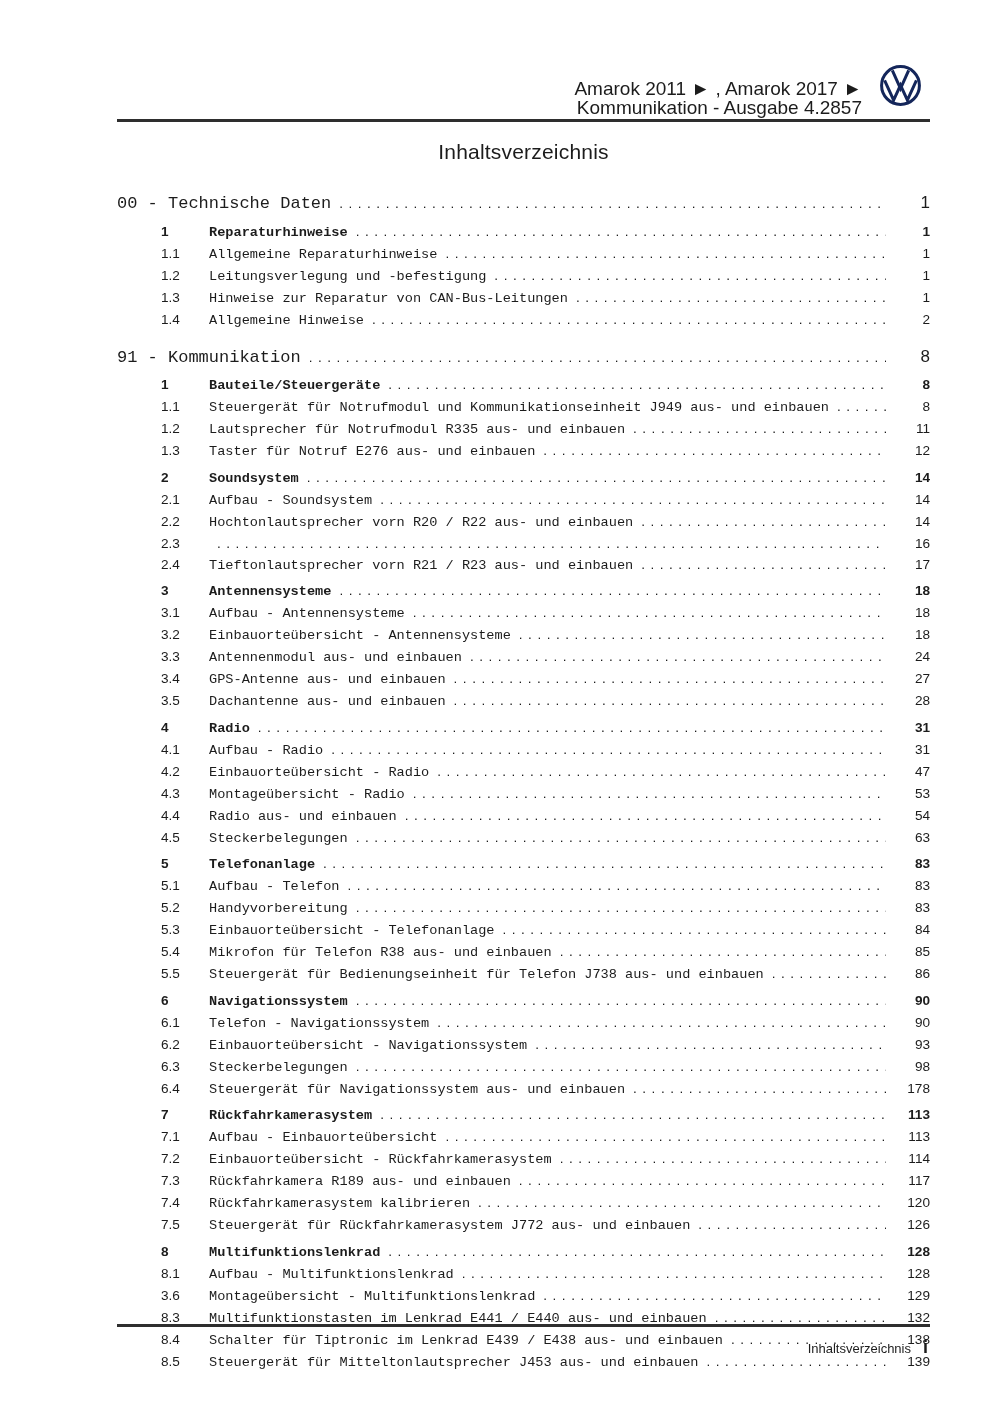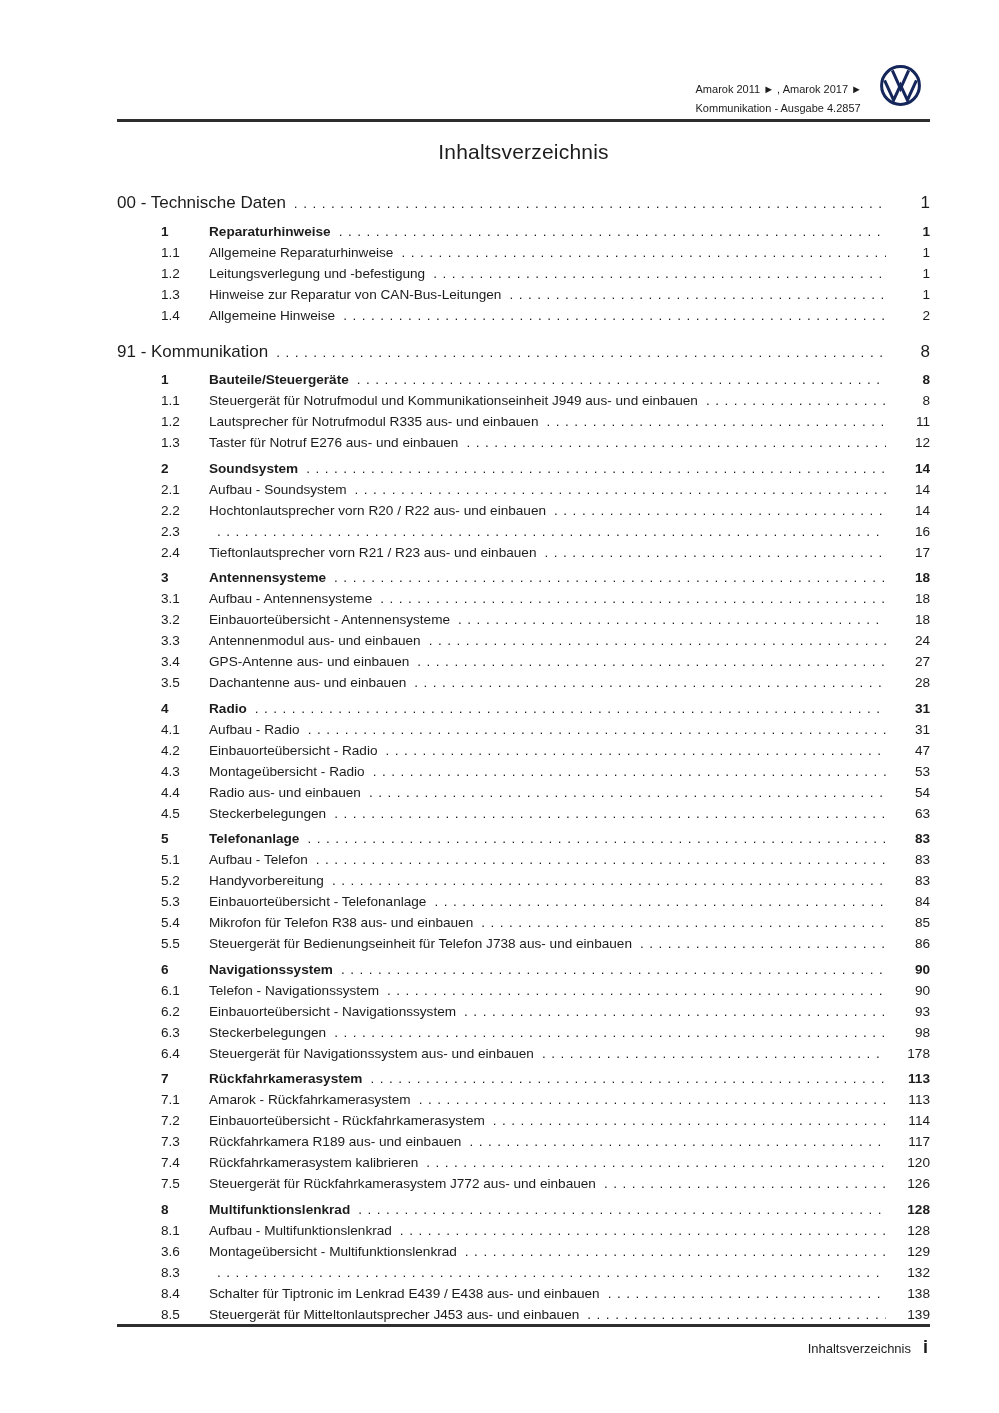--- a/index.html
+++ b/index.html
@@ -3,38 +3,38 @@
 <meta charset="utf-8">
 <style>
   html,body{margin:0;padding:0;}
   body{
     width:999px;height:1413px;position:relative;background:#ffffff;
     font-family:"Liberation Sans","DejaVu Sans",sans-serif;
     color:#1c1c1c;overflow:hidden;
   }
   
   .header-text{
-    position:absolute;top:80px;right:137px;
-    font-size:11px;line-height:18.5px;white-space:nowrap;
+    position:absolute;top:80px;right:137px;text-align:right;
+    font-size:19px;line-height:18.5px;white-space:nowrap;
   }
   .vw-logo{position:absolute;left:879px;top:64px;width:43px;height:43px;}
   .vw-logo svg{width:100%;height:100%;display:block;}
   .header-rule{
     position:absolute;left:117px;top:119px;width:813px;height:2.5px;background:#2e2e2e;
   }
   
   .page-title{
     position:absolute;left:117px;top:139px;width:813px;text-align:center;
     font-size:21px;line-height:26px;letter-spacing:0.2px;
   }
   
   .toc{position:absolute;left:117px;top:177px;width:813px;}
   .toc-row{display:flex;align-items:baseline;white-space:nowrap;}
   .toc-row .num{flex:none;width:48px;}
-  .toc-row .label{flex:none;}
+  .toc-row .label{flex:none;font-family:Liberation Mono, monospace;}
   .toc-row .dots{
     flex:1 1 auto;overflow:hidden;padding:0 8px 0 8px;
     font-size:13.6px;font-weight:normal;letter-spacing:5.5px;color:#1c1c1c;
   }
   .toc-row .page{flex:none;width:44px;text-align:right;}
   .row-chapter{font-size:17px;line-height:24px;margin-top:14px;}
   .row-section{font-size:13.6px;line-height:21px;margin-top:4.5px;font-weight:bold;padding-left:44px;}
   .row-item{font-size:13.6px;line-height:21px;padding-left:44px;}
   
   .footer-rule{
@@ -300,21 +300,21 @@
       <span class="page">178</span>
     </div>
     <div class="toc-row row-section">
       <span class="num">7</span>
       <span class="label">Rückfahrkamerasystem</span>
       <span class="dots">............................................................................................................................................</span>
       <span class="page">113</span>
     </div>
     <div class="toc-row row-item">
       <span class="num">7.1</span>
-      <span class="label">Amarok - Rückfahrkamerasystem</span>
+      <span class="label">Aufbau - Einbauorteübersicht</span>
       <span class="dots">............................................................................................................................................</span>
       <span class="page">113</span>
     </div>
     <div class="toc-row row-item">
       <span class="num">7.2</span>
       <span class="label">Einbauorteübersicht - Rückfahrkamerasystem</span>
       <span class="dots">............................................................................................................................................</span>
       <span class="page">114</span>
     </div>
     <div class="toc-row row-item">
@@ -348,20 +348,21 @@
       <span class="page">128</span>
     </div>
     <div class="toc-row row-item">
       <span class="num">3.6</span>
       <span class="label">Montageübersicht - Multifunktionslenkrad</span>
       <span class="dots">............................................................................................................................................</span>
       <span class="page">129</span>
     </div>
     <div class="toc-row row-item">
       <span class="num">8.3</span>
+      <span class="label">Multifunktionstasten im Lenkrad E441 / E440 aus- und einbauen</span>
       <span class="dots">............................................................................................................................................</span>
       <span class="page">132</span>
     </div>
     <div class="toc-row row-item">
       <span class="num">8.4</span>
       <span class="label">Schalter für Tiptronic im Lenkrad E439 / E438 aus- und einbauen</span>
       <span class="dots">............................................................................................................................................</span>
       <span class="page">138</span>
     </div>
     <div class="toc-row row-item">

